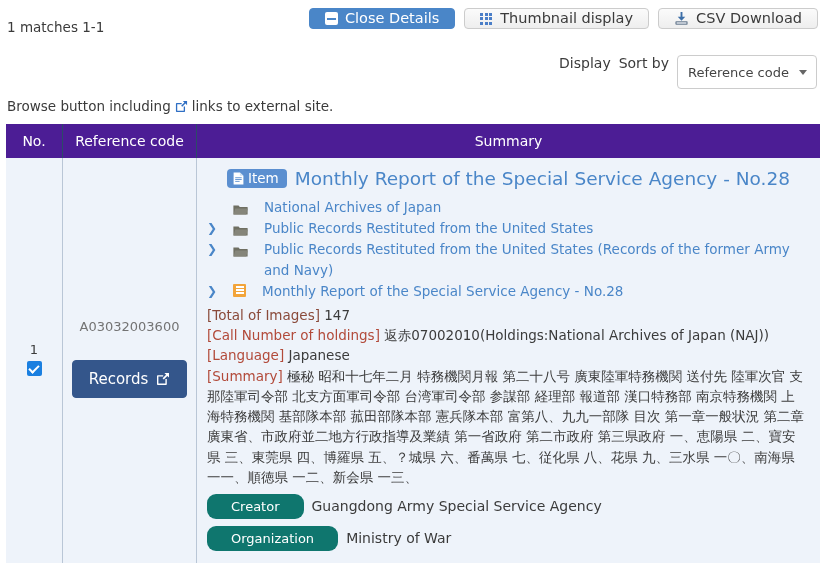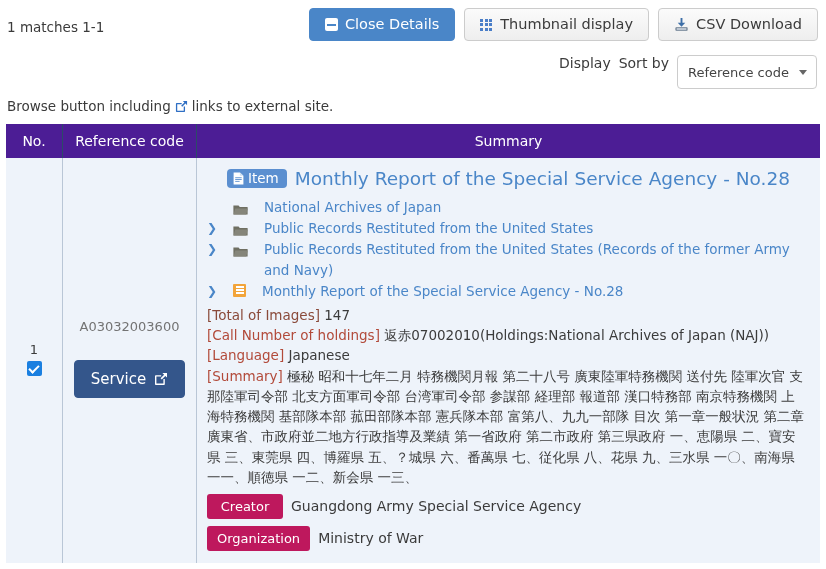--- a/index.html
+++ b/index.html
@@ -34,21 +34,21 @@
     position: absolute;
     right: 8px;
     top: 8px;
     display: flex;
     gap: 9px;
   }
   .btn {
     display: inline-flex;
     align-items: center;
     gap: 7px;
-    height: 33px;
+    height: 21px;
     padding: 0 15px;
     border-radius: 4px;
     font-size: 14.5px;
     line-height: 1;
     box-sizing: border-box;
     cursor: pointer;
     white-space: nowrap;
   }
   .btn-primary {
     background: #4a86c8;
@@ -328,26 +328,26 @@
 
   .jp { font-family: "DejaVu Sans", "Liberation Sans", sans-serif; }
 
   .kv-row {
     display: flex;
     align-items: center;
     gap: 8px;
     margin-top: 7px;
   }
   .kv-badge {
-    background: #be185d;
+    background: #0f766e;
     color: #ffffff;
-    border-radius: 3px;
+    border-radius: 9px;
     font-size: 13px;
     line-height: 1;
-    padding: 6px 10px;
+    padding: 6px 24px;
     min-width: 76px;
     text-align: center;
     box-sizing: border-box;
     flex: none;
   }
   .kv-val { font-size: 14px; color: #3b3b3b; }
 </style>
 </head>
 <body>
 
@@ -422,21 +422,21 @@
     <tr>
 
       <td class="cell-no">
         <span class="num">1</span>
         <span class="chk"></span>
       </td>
 
       <td class="cell-ref">
         <div class="ref-code">A03032003600</div>
         <div class="browse-btn">
-          <span>Service</span>
+          <span>Records</span>
           <span class="ext-w">
             <svg viewBox="0 0 14 14" width="14" height="14" aria-hidden="true">
               <path d="M1 3.2h6.2v1.4H2.4v7h7V7h1.4v5.2a.8.8 0 0 1-.8.8H1.8a.8.8 0 0 1-.8-.8V4a.8.8 0 0 1 .8-.8z" fill="#ffffff"></path>
               <path d="M8.4 1h4.6v4.6l-1.7-1.7-3.5 3.5-1.2-1.2 3.5-3.5z" fill="#ffffff"></path>
             </svg>
           </span>
         </div>
       </td>
 
       <td class="cell-sum">

